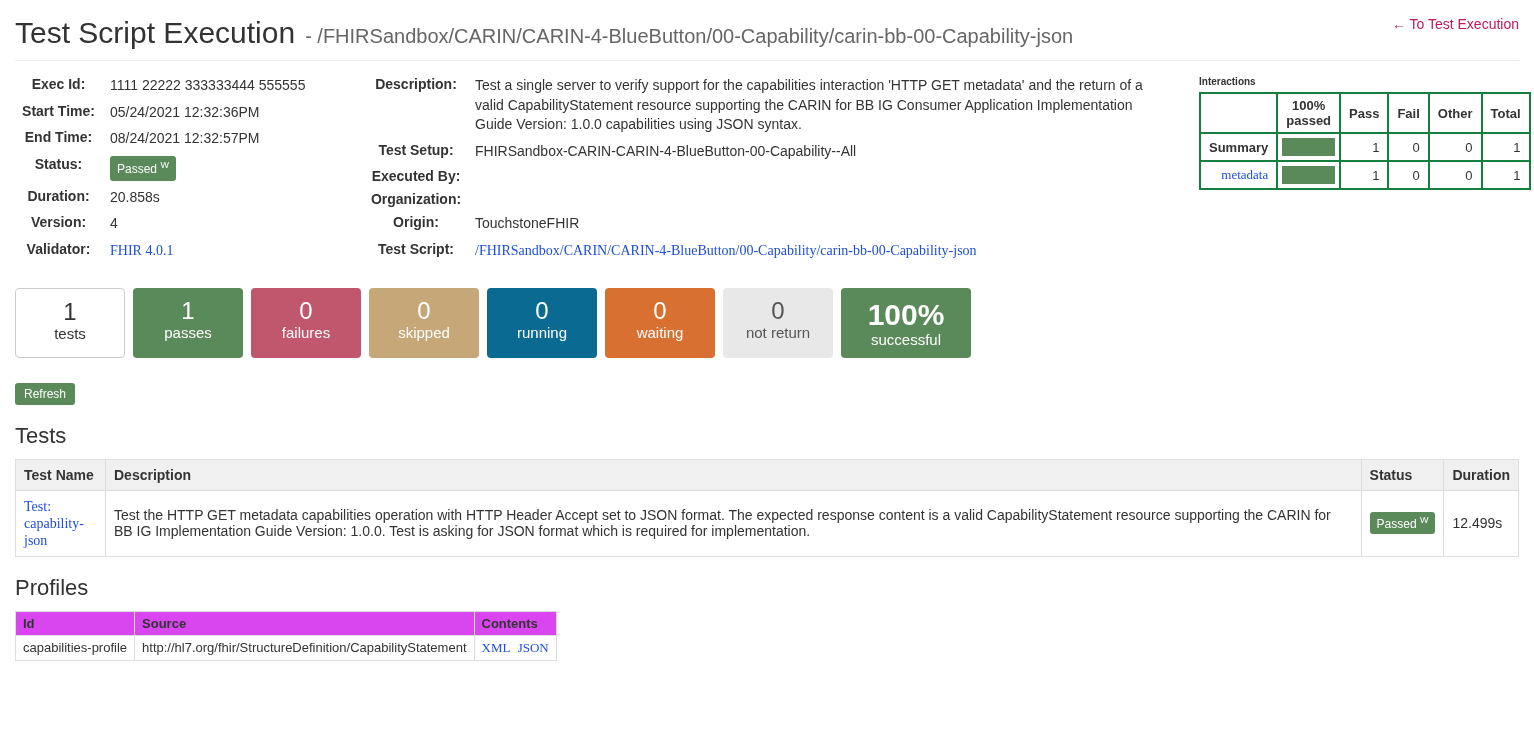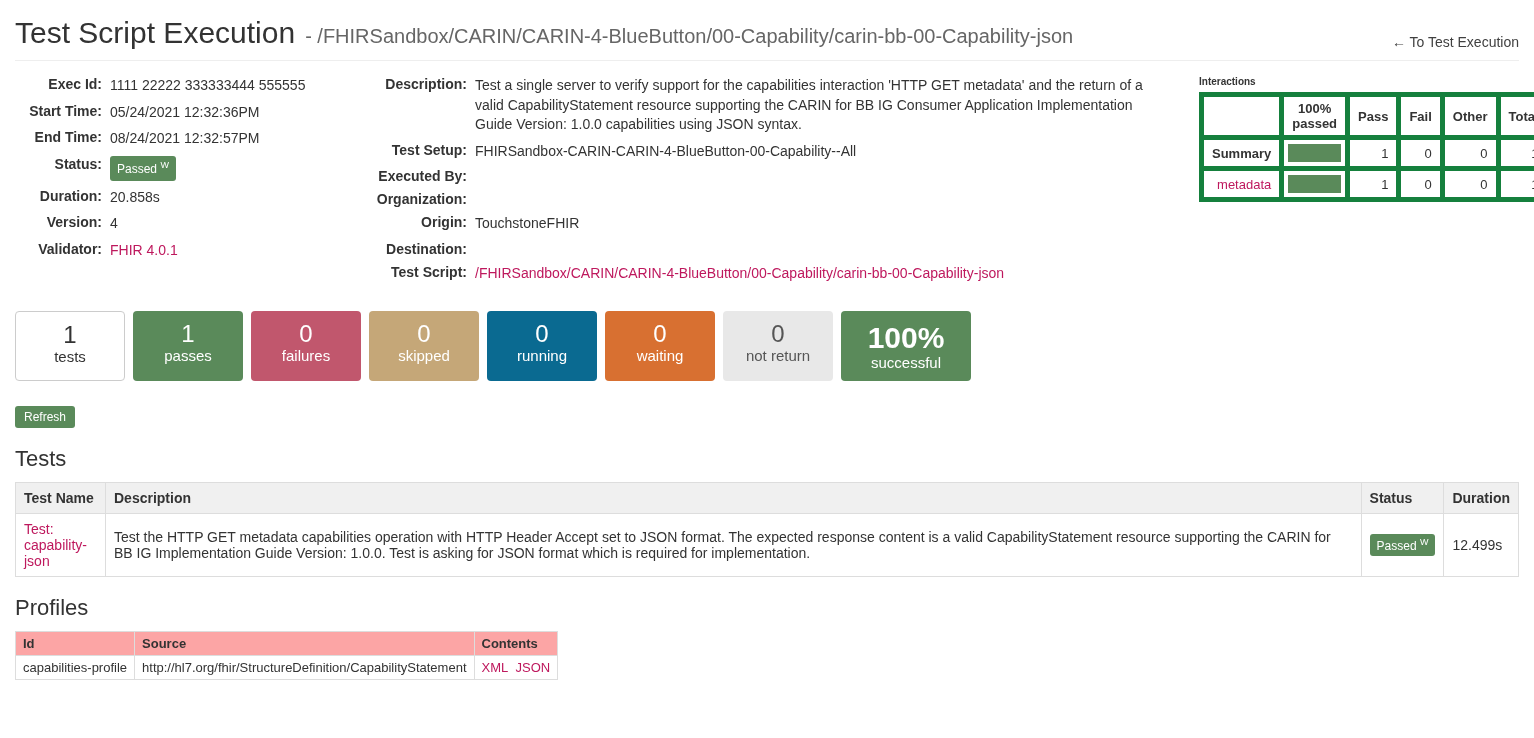--- a/index.html
+++ b/index.html
@@ -8,53 +8,53 @@
       font-size: 14px;
       color: #333;
       background: #fff;
       padding: 0 15px 30px;
     }
     .page-header {
       padding: 16px 0 10px;
       border-bottom: 1px solid #eee;
       display: flex;
       justify-content: space-between;
-      align-items: flex-end;
+      align-items: flex-start;
     }
     .page-title-wrap { display: flex; align-items: baseline; gap: 10px; flex-wrap: wrap; }
     h1 { font-size: 30px; font-weight: 500; color: #333; }
     .subtitle { font-size: 20px; color: #666; font-weight: 400; }
-    .back-link { color: #404040; text-decoration: none; font-size: 14px; white-space: nowrap; }
+    .back-link { color: #be185d; text-decoration: none; font-size: 14px; white-space: nowrap; }
     .arrow-left { font-weight: bold; }
 
     .top-cols { display: flex; gap: 30px; margin-top: 15px; }
     .col-left { width: 320px; flex-shrink: 0; }
     .col-mid { flex: 1; }
     .col-right { width: 320px; flex-shrink: 0; }
 
     .kv-row { display: flex; margin-bottom: 7px; align-items: flex-start; }
-    .kv-label { width: 95px; text-align: right; font-weight: bold; padding-right: 8px; font-size: 14px; flex-shrink: 0; }
+    .kv-label { width: 95px; text-align: center; font-weight: bold; padding-right: 8px; font-size: 14px; flex-shrink: 0; }
     .col-mid .kv-label { width: 110px; }
     .kv-value { flex: 1; font-size: 14px; line-height: 1.4; }
-    a.link { color: #be185d; text-decoration: none; }
+    a.link { color: #1d4ed8; text-decoration: none; font-family: Liberation Serif, serif; }
 
     .badge-passed {
       display: inline-block;
       background: #5a8a5a;
       color: #fff;
       padding: 3px 7px;
       border-radius: 3px;
       font-size: 12px;
       font-weight: 500;
     }
     .badge-passed sup { font-size: 9px; }
 
     .inter-header { font-weight: bold; font-size: 10px; margin-bottom: 5px; }
     table.inter-table { border-collapse: collapse; width: 100%; font-size: 13px; }
-    table.inter-table th, table.inter-table td { border: 5px solid #15803d; padding: 4px 8px; text-align: center; }
+    table.inter-table th, table.inter-table td { border: 2px solid #15803d; padding: 4px 8px; text-align: center; }
     table.inter-table th:first-child, table.inter-table td:first-child { text-align: right; font-weight:bold; }
     table.inter-table th { font-weight: bold; }
     .bar-cell { padding: 4px !important; }
     .bar { height: 18px; background: #5a8a5a; width: 100%; }
 
     .stat-row { display: flex; gap: 8px; margin-top: 20px; flex-wrap: wrap; }
     .stat-box {
       min-width: 110px;
       padding: 10px 16px;
       border-radius: 4px;
@@ -87,21 +87,21 @@
 
     h2.section-title { font-size: 22px; font-weight: 500; margin-top: 18px; margin-bottom: 10px; color: #333; }
 
     table.data-table { border-collapse: collapse; width: 100%; font-size: 14px; }
     table.data-table th, table.data-table td { border: 1px solid #ddd; padding: 7px 8px; text-align: left; vertical-align: middle; }
     table.data-table th { background: #f0f0f0; font-weight: bold; }
     .status-cell, .duration-cell { text-align: center; white-space: nowrap; }
 
     table.profiles-table { border-collapse: collapse; font-size: 13px; }
     table.profiles-table th, table.profiles-table td { border: 1px solid #ddd; padding: 4px 7px; text-align: left; }
-    table.profiles-table th { background: #fca5a5; font-weight: bold; }
+    table.profiles-table th { background: #d946ef; font-weight: bold; }
   </style>
 </head>
 <body>
 
 
 
 <div class="page-header">
   <div class="page-title-wrap">
     <h1>Test Script Execution</h1>
     <span class="subtitle">- /FHIRSandbox/CARIN/CARIN-4-BlueButton/00-Capability/carin-bb-00-Capability-json</span>
@@ -157,24 +157,20 @@
         <div class="kv-label">Executed By:</div>
         <div class="kv-value"></div>
       </div>
     <div class="kv-row">
         <div class="kv-label">Organization:</div>
         <div class="kv-value"></div>
       </div>
     <div class="kv-row">
         <div class="kv-label">Origin:</div>
         <div class="kv-value">TouchstoneFHIR</div>
-      </div>
-    <div class="kv-row">
-        <div class="kv-label">Destination:</div>
-        <div class="kv-value"></div>
       </div>
     <div class="kv-row">
         <div class="kv-label">Test Script:</div>
         <div class="kv-value"><a href="#" class="link">/FHIRSandbox/CARIN/CARIN-4-BlueButton/00-Capability/carin-bb-00-Capability-json</a></div>
       </div>
   </div>
 
   <div class="col-right">
     <div class="inter-header">Interactions</div>
     <table class="inter-table">

